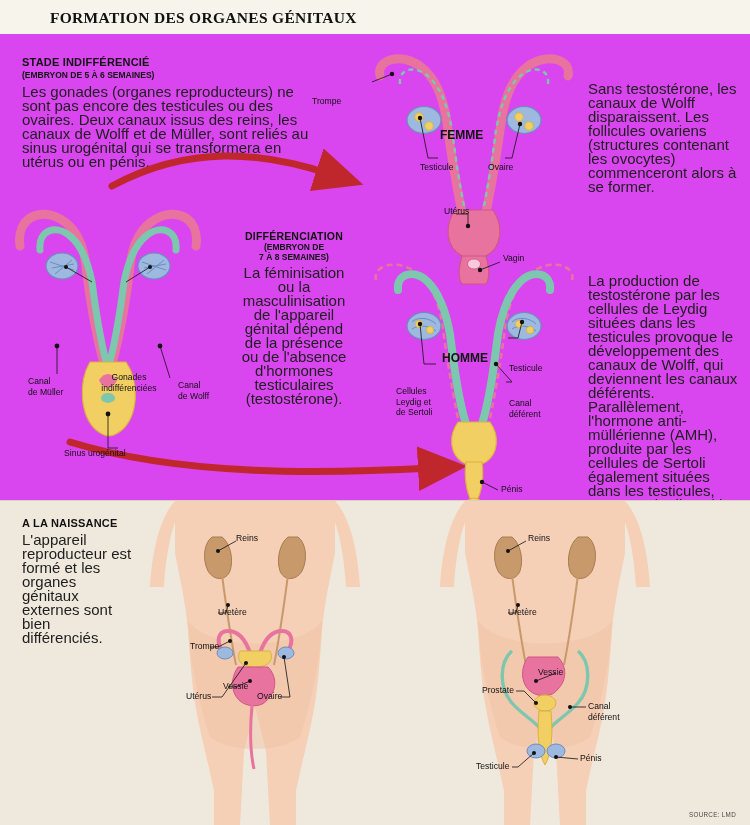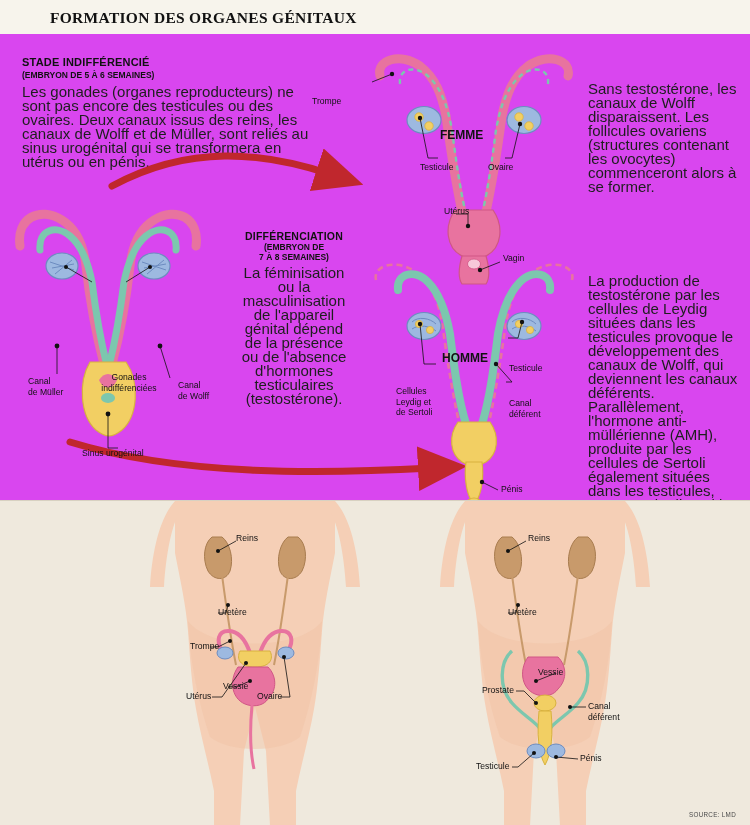--- a/index.html
+++ b/index.html
@@ -212,21 +212,21 @@
 
     <div class="lbl multi center" style="left:88px;top:338px;width:82px;">
       Gonades<br>indifférenciées
     </div>
     <div class="lbl multi" style="left:28px;top:342px;width:56px;">
       Canal<br>de Müller
     </div>
     <div class="lbl multi" style="left:178px;top:346px;width:56px;">
       Canal<br>de Wolff
     </div>
-    <div class="lbl" style="left:82px;top:414px;">Sinus urogénital</div>
+    <div class="lbl" style="left:64px;top:414px;">Sinus urogénital</div>
 
     <div class="lbl" style="left:312px;top:62px;">Trompe</div>
     <div class="lbl b" style="left:440px;top:94px;">FEMME</div>
     <div class="lbl" style="left:420px;top:128px;">Testicule</div>
     <div class="lbl" style="left:488px;top:128px;">Ovaire</div>
     <div class="lbl" style="left:444px;top:172px;">Utérus</div>
     <div class="lbl" style="left:503px;top:219px;">Vagin</div>
 
     <div class="lbl b" style="left:442px;top:317px;">HOMME</div>
     <div class="lbl multi" style="left:396px;top:352px;width:58px;">
@@ -234,20 +234,24 @@
     </div>
     <div class="lbl" style="left:509px;top:329px;">Testicule</div>
     <div class="lbl multi" style="left:509px;top:364px;width:56px;">
       Canal<br>déférent
     </div>
     <div class="lbl" style="left:501px;top:450px;">Pénis</div>
   </div>
 
   <div class="panel-bottom">
 
+    <div style="position:absolute;left:22px;top:16px;width:110px;">
+      <div class="h-sec">A LA NAISSANCE</div>
+      <div class="body-txt" style="margin-top:4px;">L'appareil reproducteur est formé et les organes génitaux externes sont bien différenciés.</div>
+    </div>
 
     <svg class="svg-layer" width="750" height="325" viewBox="0 0 750 325">
 
       <g>
 
         <path d="M175,0 L335,0 L335,52 C330,78 324,104 322,130
                  C320,158 318,186 314,208
                  C310,232 302,260 296,290 L296,325
                  L270,325 L266,250 L255,206 L244,250 L240,325
                  L214,325 L214,290 C208,260 200,232 196,208

